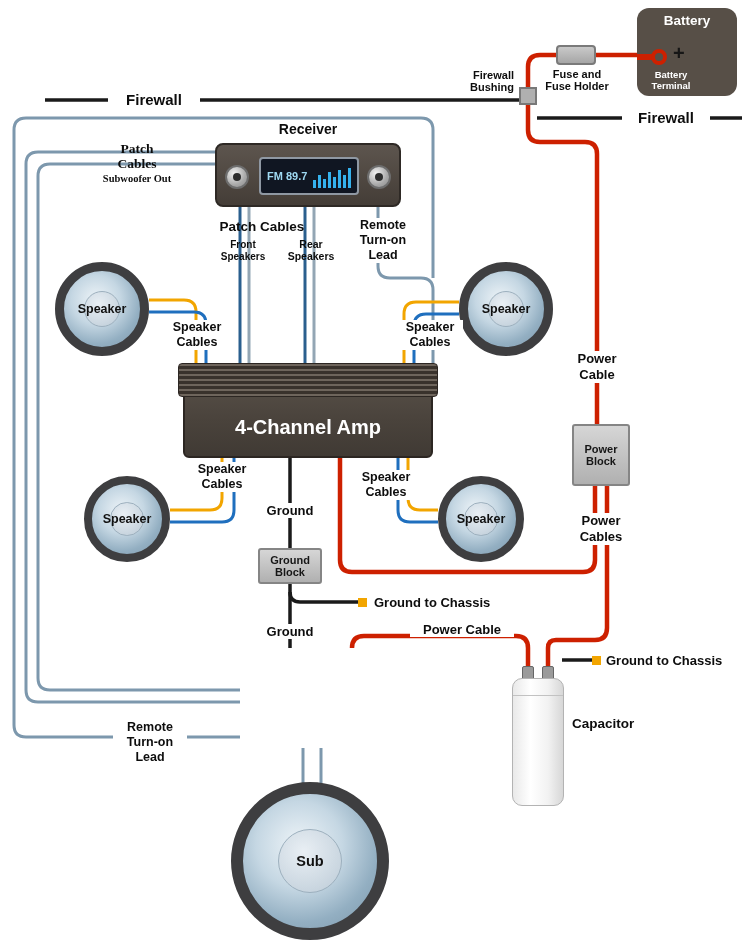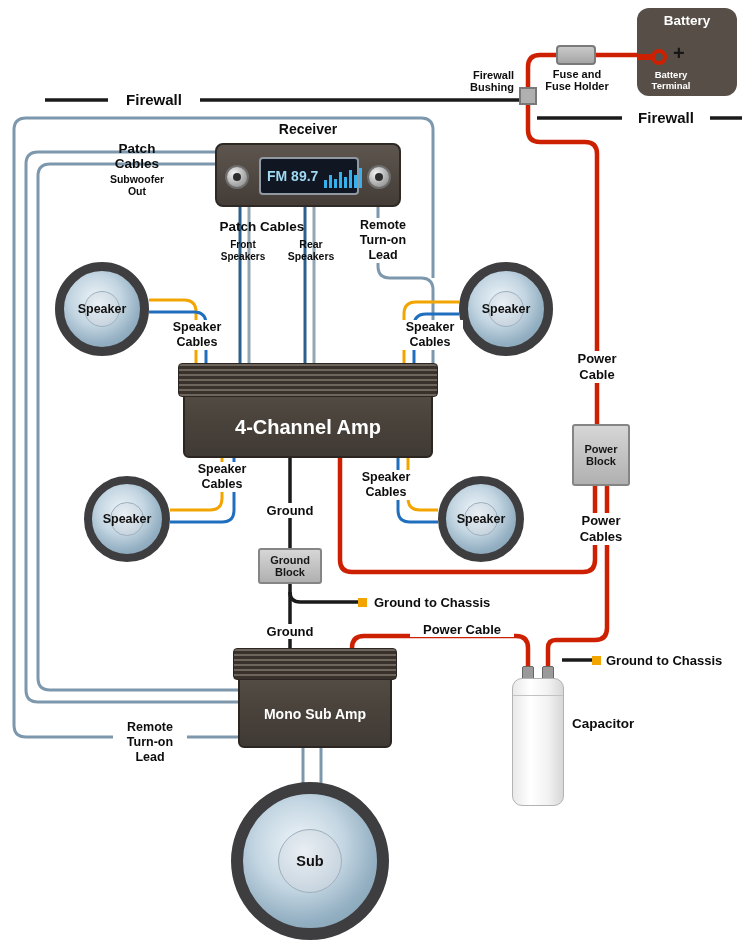--- a/index.html
+++ b/index.html
@@ -34,21 +34,21 @@
   .receiver { left:215px; top:143px; width:186px; height:64px; border-radius:8px;
               background:linear-gradient(180deg,#5d554e,#443d37); border:2px solid #2e2925; }
   .knob { position:absolute; top:20px; width:24px; height:24px; border-radius:50%;
           background:radial-gradient(circle at 35% 32%, #f3f3f3, #a9a9a9 60%, #8a8a8a);
           border:2px solid #6d6d6d; }
   .knob::after { content:""; position:absolute; inset:6px; border-radius:50%; background:#2d2d2d; }
   .knob.k-left { left:8px; } .knob.k-right { right:8px; }
   .display { position:absolute; left:42px; top:12px; width:100px; height:38px; background:#101622;
              border:2px solid #8f98a3; border-radius:4px; display:flex; align-items:center;
              padding:0 6px; gap:6px; }
-  .display .freq { color:#9fd9f2; font-size:14px; font-weight:700; white-space:nowrap; }
+  .display .freq { color:#9fd9f2; font-size:11px; font-weight:700; white-space:nowrap; }
   .eq { display:flex; align-items:flex-end; gap:2px; height:24px; }
   .eq span { width:3px; background:#35b2ee; }
   .eq span:nth-child(1){height:8px} .eq span:nth-child(2){height:13px}
   .eq span:nth-child(3){height:9px} .eq span:nth-child(4){height:16px}
   .eq span:nth-child(5){height:11px} .eq span:nth-child(6){height:18px}
   .eq span:nth-child(7){height:13px} .eq span:nth-child(8){height:20px}
 
   
   .amp { background:linear-gradient(180deg,#5c544c 0%, #4a433c 60%, #403a34 100%);
          border:2px solid #2c2622; border-radius:6px; }
@@ -171,24 +171,20 @@
   <div class="comp block" style="left:258px; top:548px; width:64px; height:36px;">
     <span>Ground</span>
     <span>Block</span>
   </div>
 
   <div class="comp block" style="left:572px; top:424px; width:58px; height:62px;">
     <span>Power</span>
     <span>Block</span>
   </div>
 
-  <div class="comp amp" style="left:238px; top:648px; width:154px; height:100px;">
-    <div class="fins" style="height:32px;"></div>
-    <div class="amp-label" style="top:32px; font-size:14px;">Mono Sub Amp</div>
-  </div>
 
   <div class="comp cap-term" style="position:absolute; left:522px; top:666px;"></div>
   <div class="comp cap-term" style="position:absolute; left:542px; top:666px;"></div>
   <div class="comp cap-body"></div>
 
   <div class="comp speaker" style="left:55px; top:262px; width:94px; height:94px;">
     <div class="cap"></div>
     <span class="spk-label">Speaker</span>
   </div>
   <div class="comp speaker" style="left:459px; top:262px; width:94px; height:94px;">
@@ -216,21 +212,21 @@
     <div>Bushing</div>
   </div>
 
   <div class="lbl" style="left:536px; top:68px; width:82px; font-size:11px; line-height:12px;">
     <div>Fuse and</div>
     <div>Fuse Holder</div>
   </div>
 
   <div class="lbl" style="left:256px; top:122px; width:104px; font-size:14px;">Receiver</div>
 
-  <div class="lbl" style="left:100px; top:141px; width:74px; font-size:13.5px; line-height:15px;">
+  <div class="lbl" style="left:100px; top:141px; width:74px; font-size:13.5px; line-height:15px;font-family:Liberation Serif, serif;">
     <div>Patch</div>
     <div>Cables</div>
     <div style="font-size:10.5px; line-height:12px; margin-top:2px;">Subwoofer Out</div>
   </div>
 
   <div class="lbl" style="left:208px; top:219px; width:108px; font-size:13.5px;">Patch Cables</div>
   <div class="lbl" style="left:219px; top:239px; width:48px; font-size:10px; line-height:11.5px;">
     <div>Front</div>
     <div>Speakers</div>
   </div>

